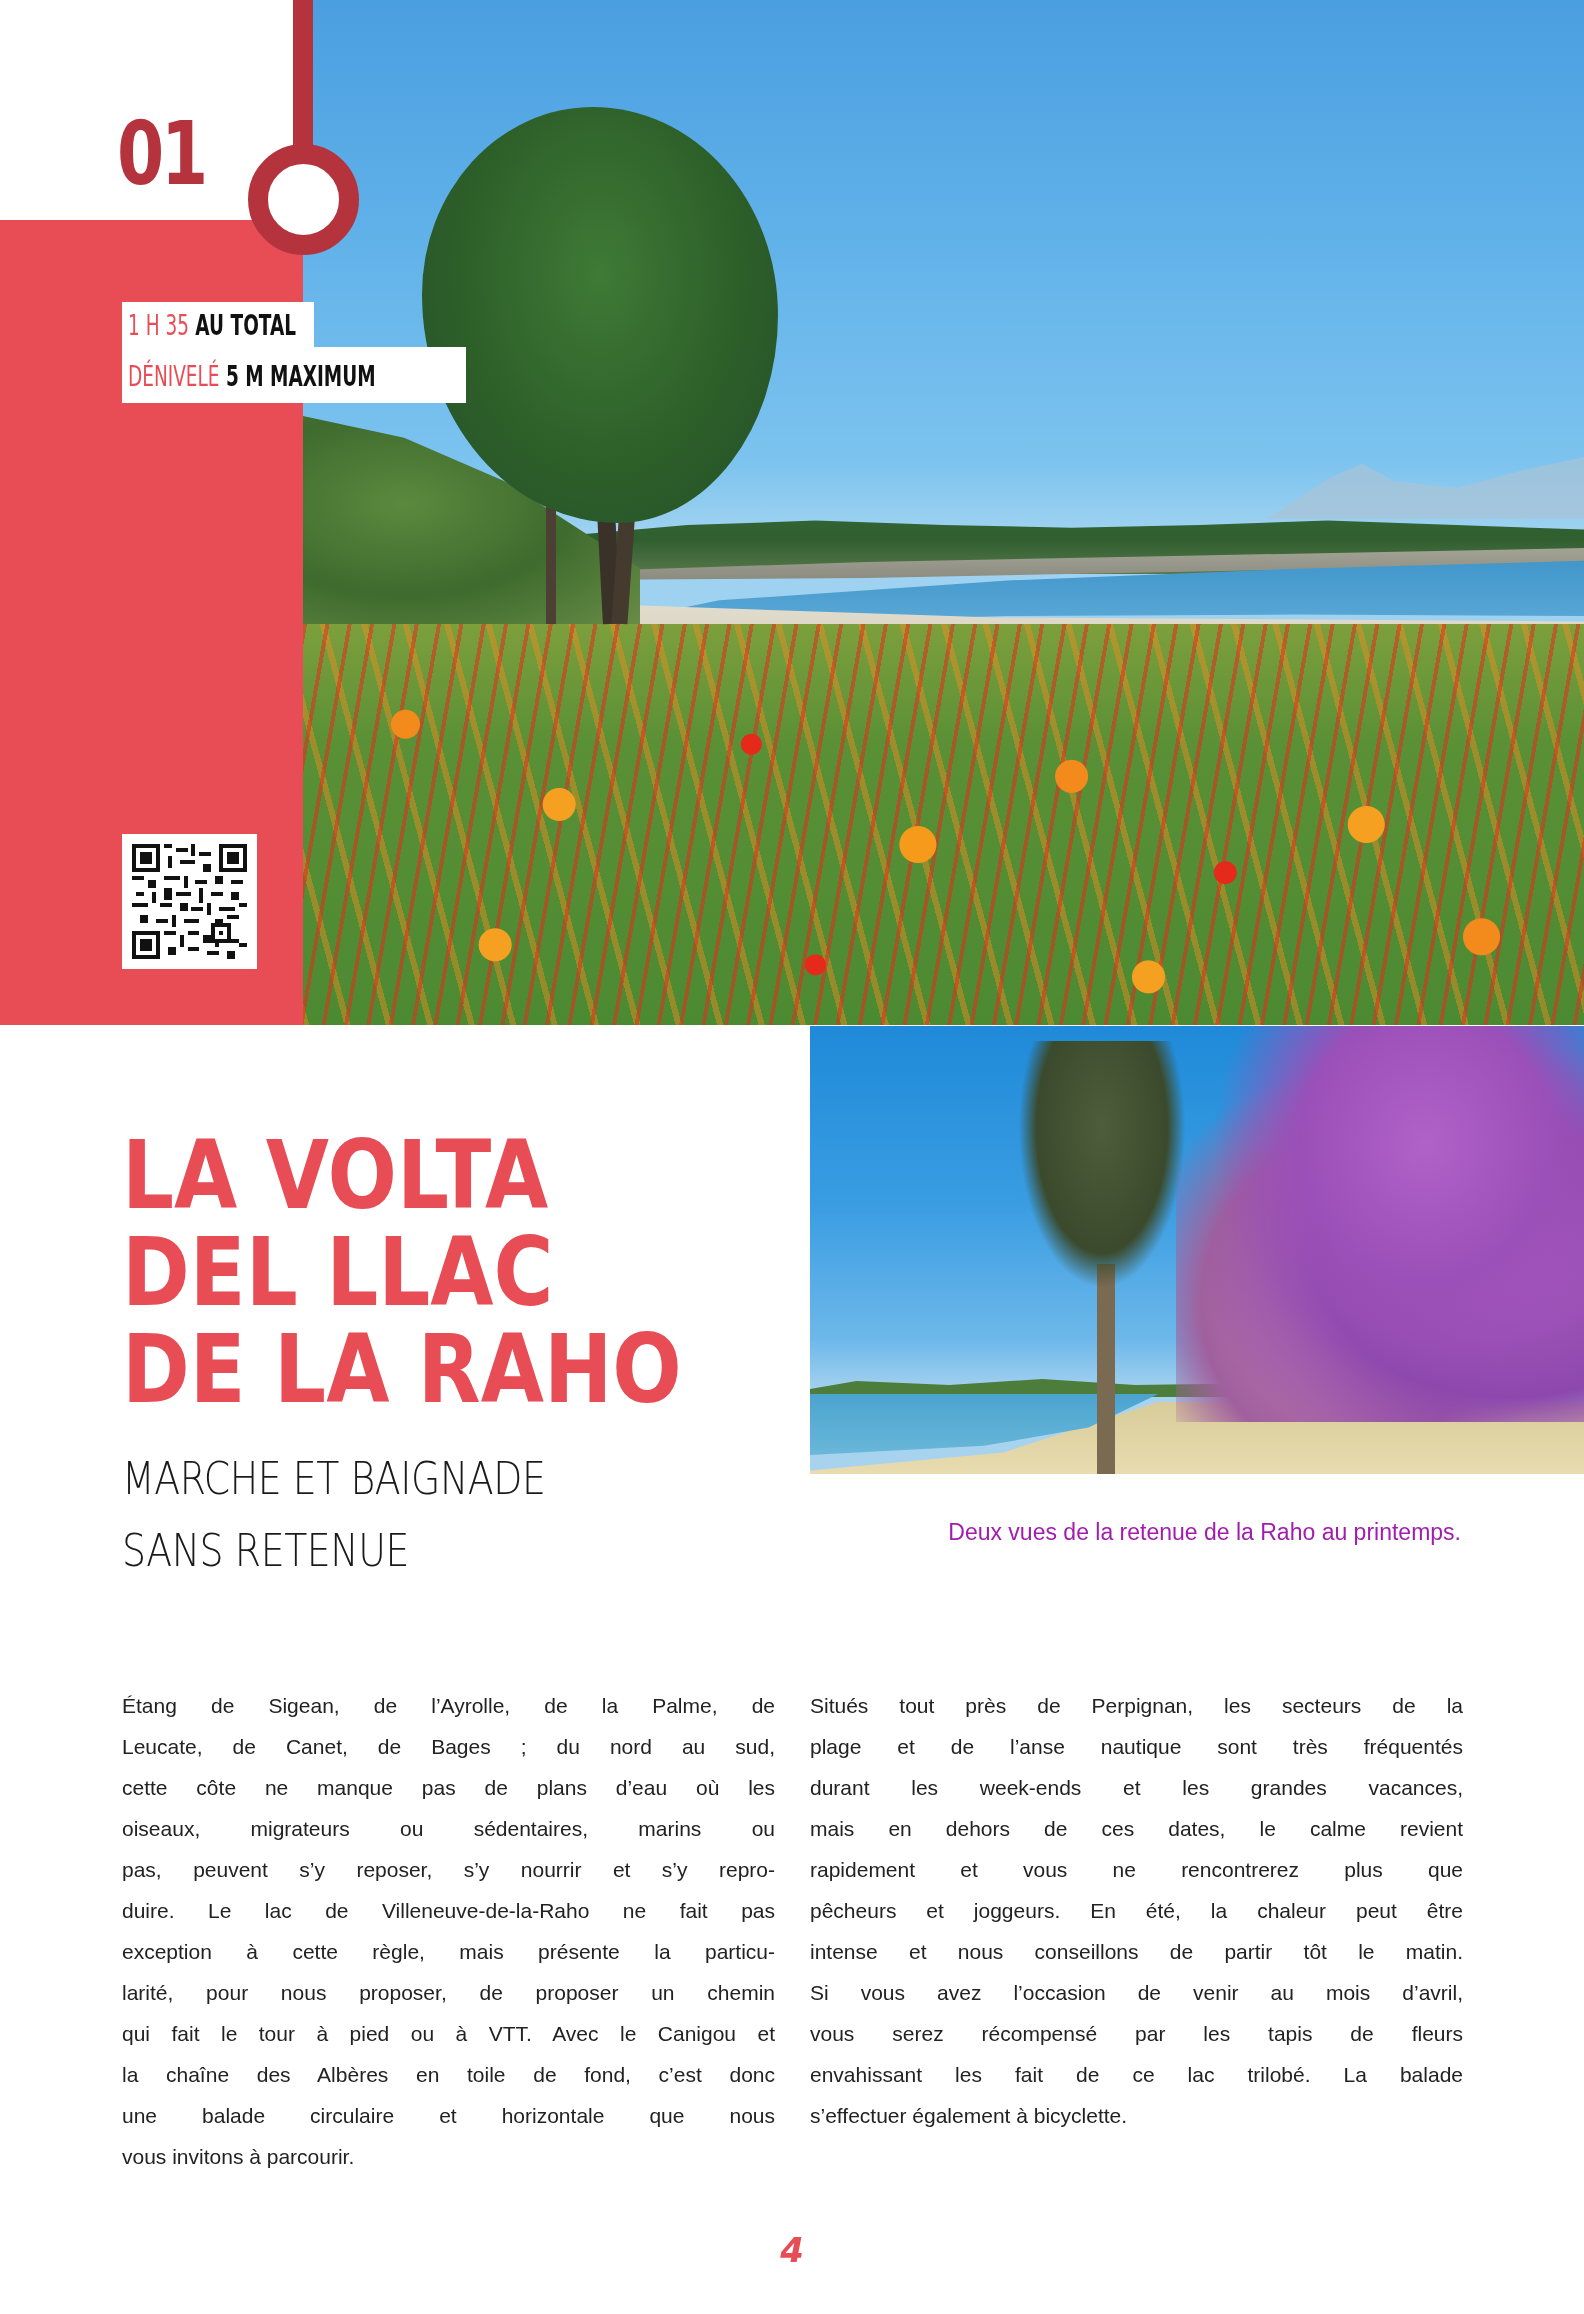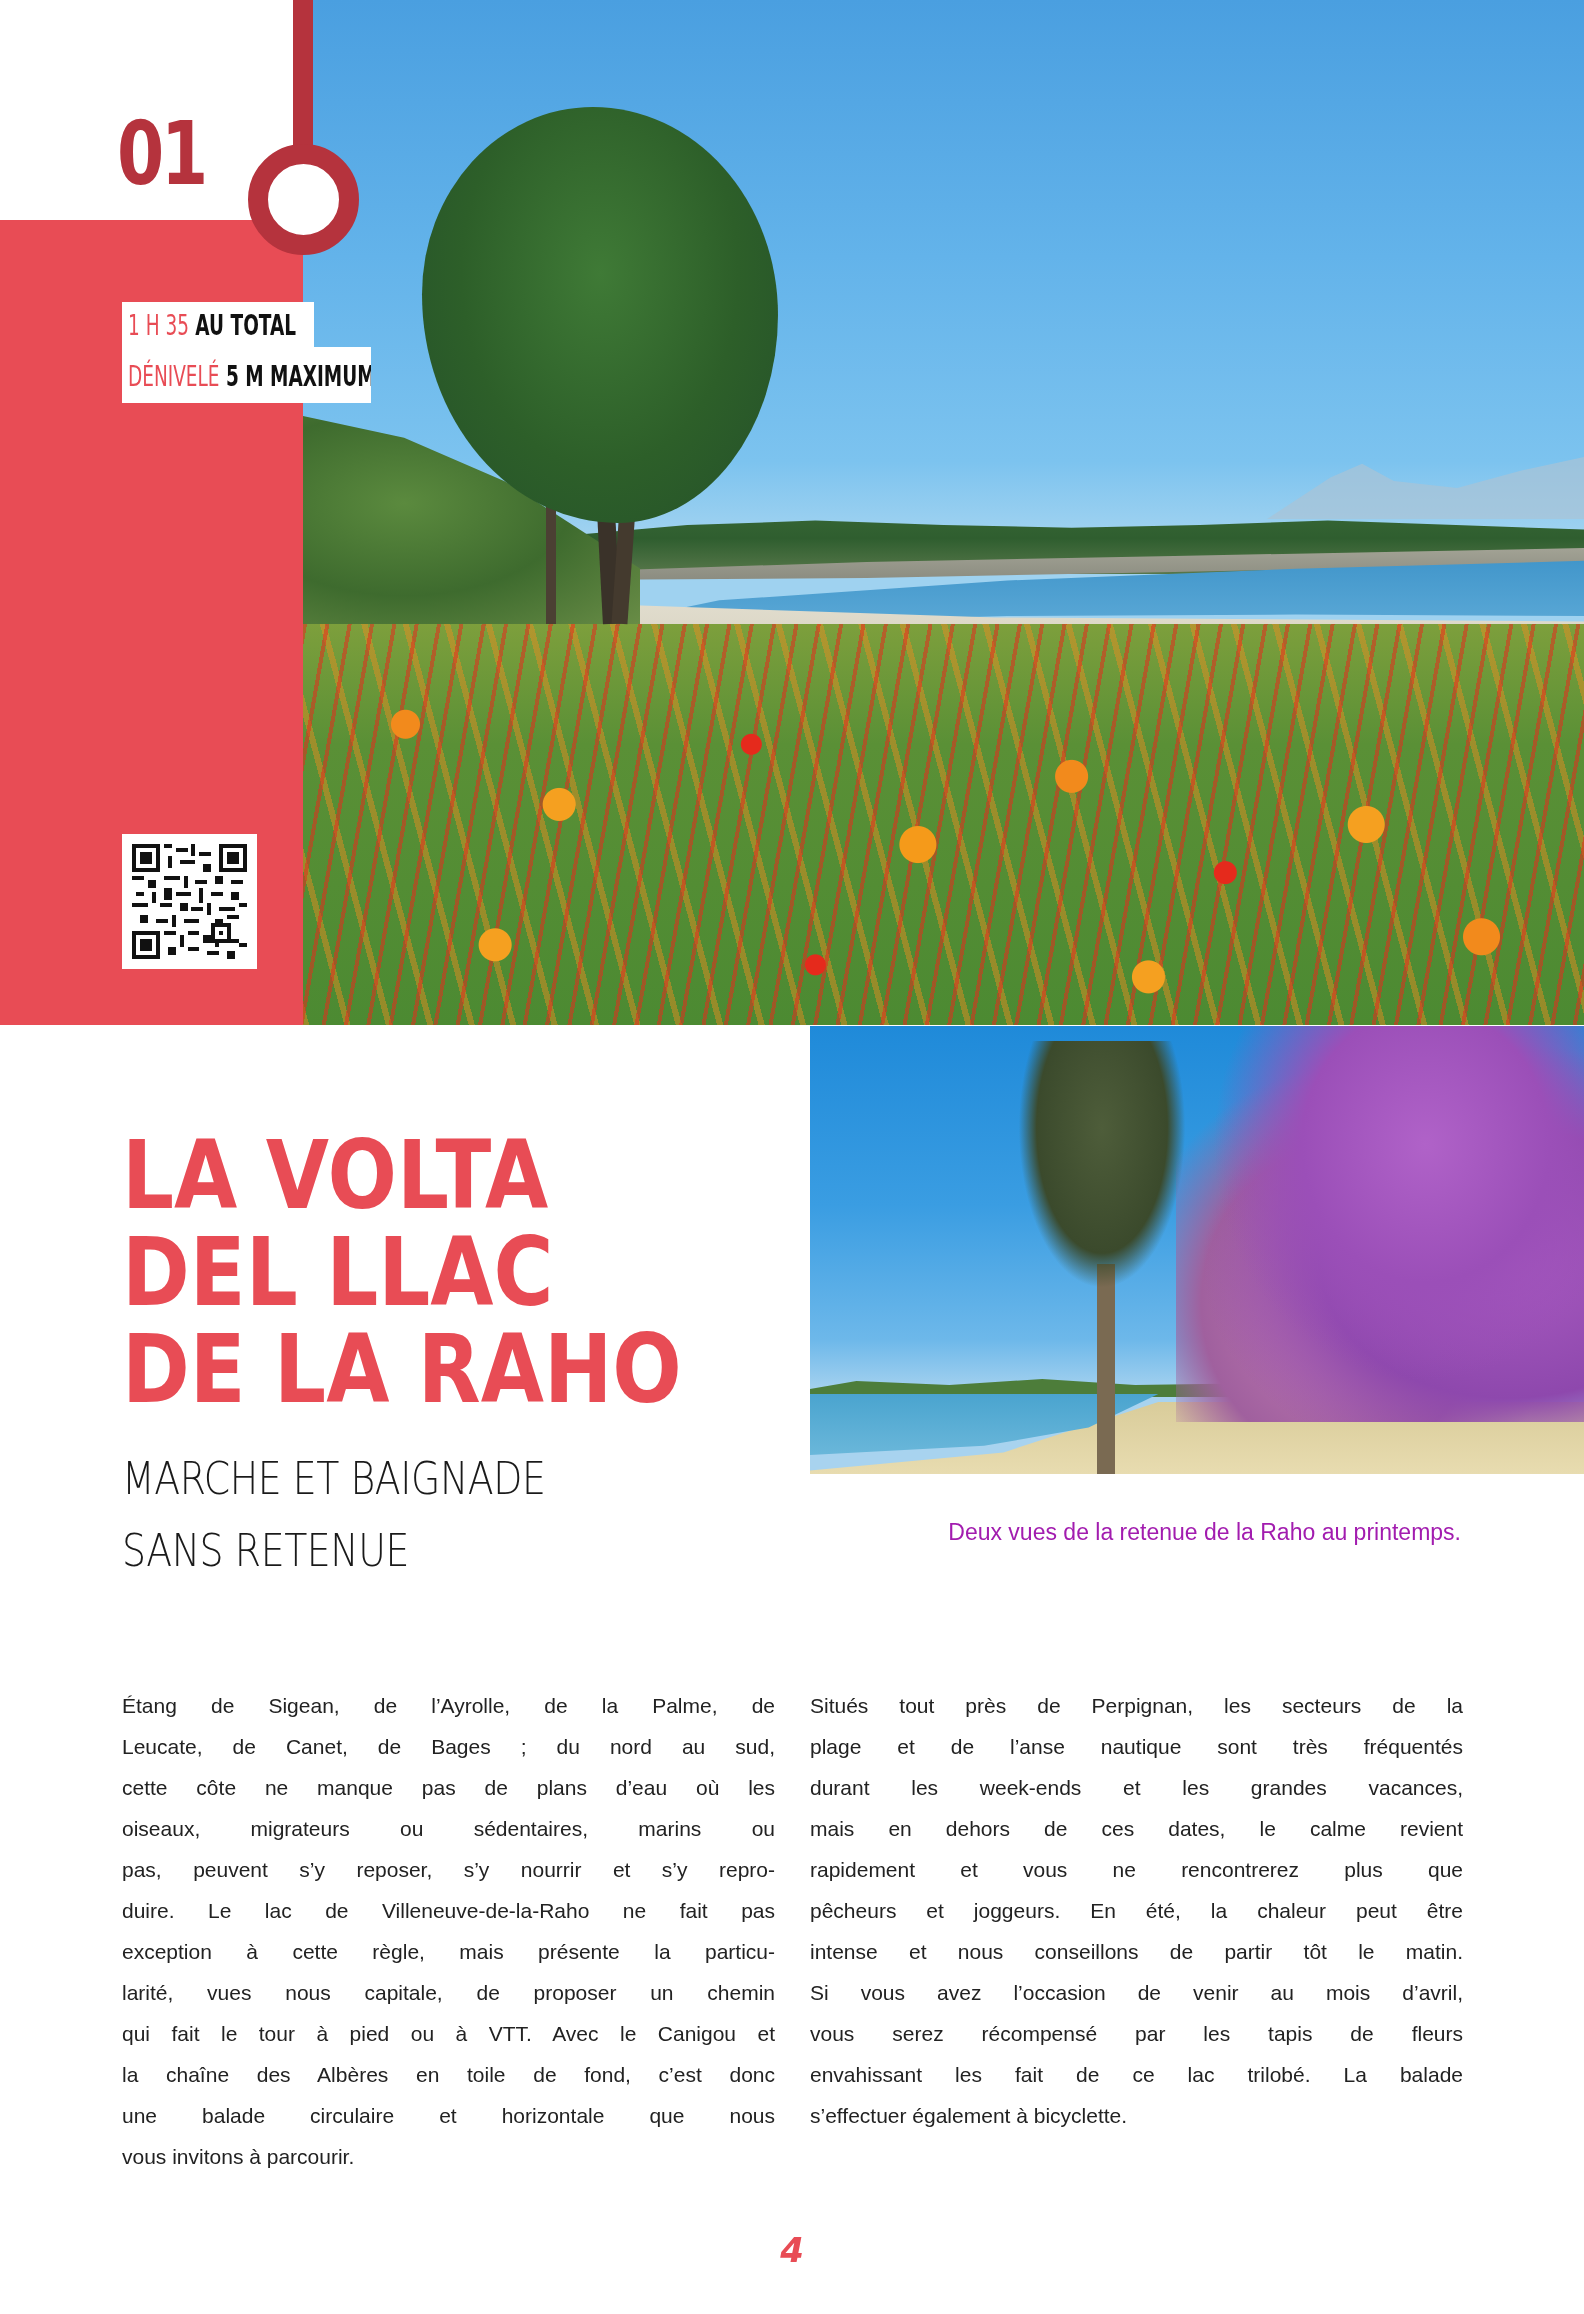--- a/index.html
+++ b/index.html
@@ -75,21 +75,21 @@
   
   .info-label {
     background: #ffffff; height: 46px; line-height: 48px; padding: 0 16px 0 6px;
     font-family: "DejaVu Sans", sans-serif; font-weight: bold; font-size: 28px;
     white-space: nowrap; overflow: hidden;
   }
   .info-label .inner { display:inline-block; transform: scaleX(0.66); transform-origin: left center; }
   .info-label .accent { color: #E84C55; font-weight: normal; }
   .info-label .dark { color: #111; }
   .info-1 { left: 122px; top: 302px; width: 192px; }
-  .info-2 { left: 122px; top: 347px; width: 249px; height: 56px; line-height: 59px; }
+  .info-2 { left: 122px; top: 347px; width: 344px; height: 56px; line-height: 59px; }
 
   
   .qr { left: 122px; top: 834px; width: 135px; height: 135px; background:#fff; padding: 10px; }
   .qr svg { width: 115px; height: 115px; display:block; }
 
   
   .title {
     left: 122px; top: 1127px; width: 693px;
     font-family: "DejaVu Sans", sans-serif; font-weight: bold;
     color: #E84C55; font-size: 95px; line-height: 97px;
@@ -267,21 +267,21 @@
 <div class="abs caption">Deux vues de la retenue de la Raho au printemps.</div>
 
 <div class="abs body-col body-left">
   <span class="line">Étang de Sigean, de l’Ayrolle, de la Palme, de</span>
   <span class="line">Leucate, de Canet, de Bages ; du nord au sud,</span>
   <span class="line">cette côte ne manque pas de plans d’eau où les</span>
   <span class="line">oiseaux, migrateurs ou sédentaires, marins ou</span>
   <span class="line">pas, peuvent s’y reposer, s’y nourrir et s’y repro-</span>
   <span class="line">duire. Le lac de Villeneuve-de-la-Raho ne fait pas</span>
   <span class="line">exception à cette règle, mais présente la particu-</span>
-  <span class="line">larité, vues nous capitale, de proposer un chemin</span>
+  <span class="line">larité, pour nous proposer, de proposer un chemin</span>
   <span class="line">qui fait le tour à pied ou à VTT. Avec le Canigou et</span>
   <span class="line">la chaîne des Albères en toile de fond, c’est donc</span>
   <span class="line">une balade circulaire et horizontale que nous</span>
   <span class="line last">vous invitons à parcourir.</span>
 </div>
 
 <div class="abs body-col body-right">
   <span class="line">Situés tout près de Perpignan, les secteurs de la</span>
   <span class="line">plage et de l’anse nautique sont très fréquentés</span>
   <span class="line">durant les week-ends et les grandes vacances,</span>

